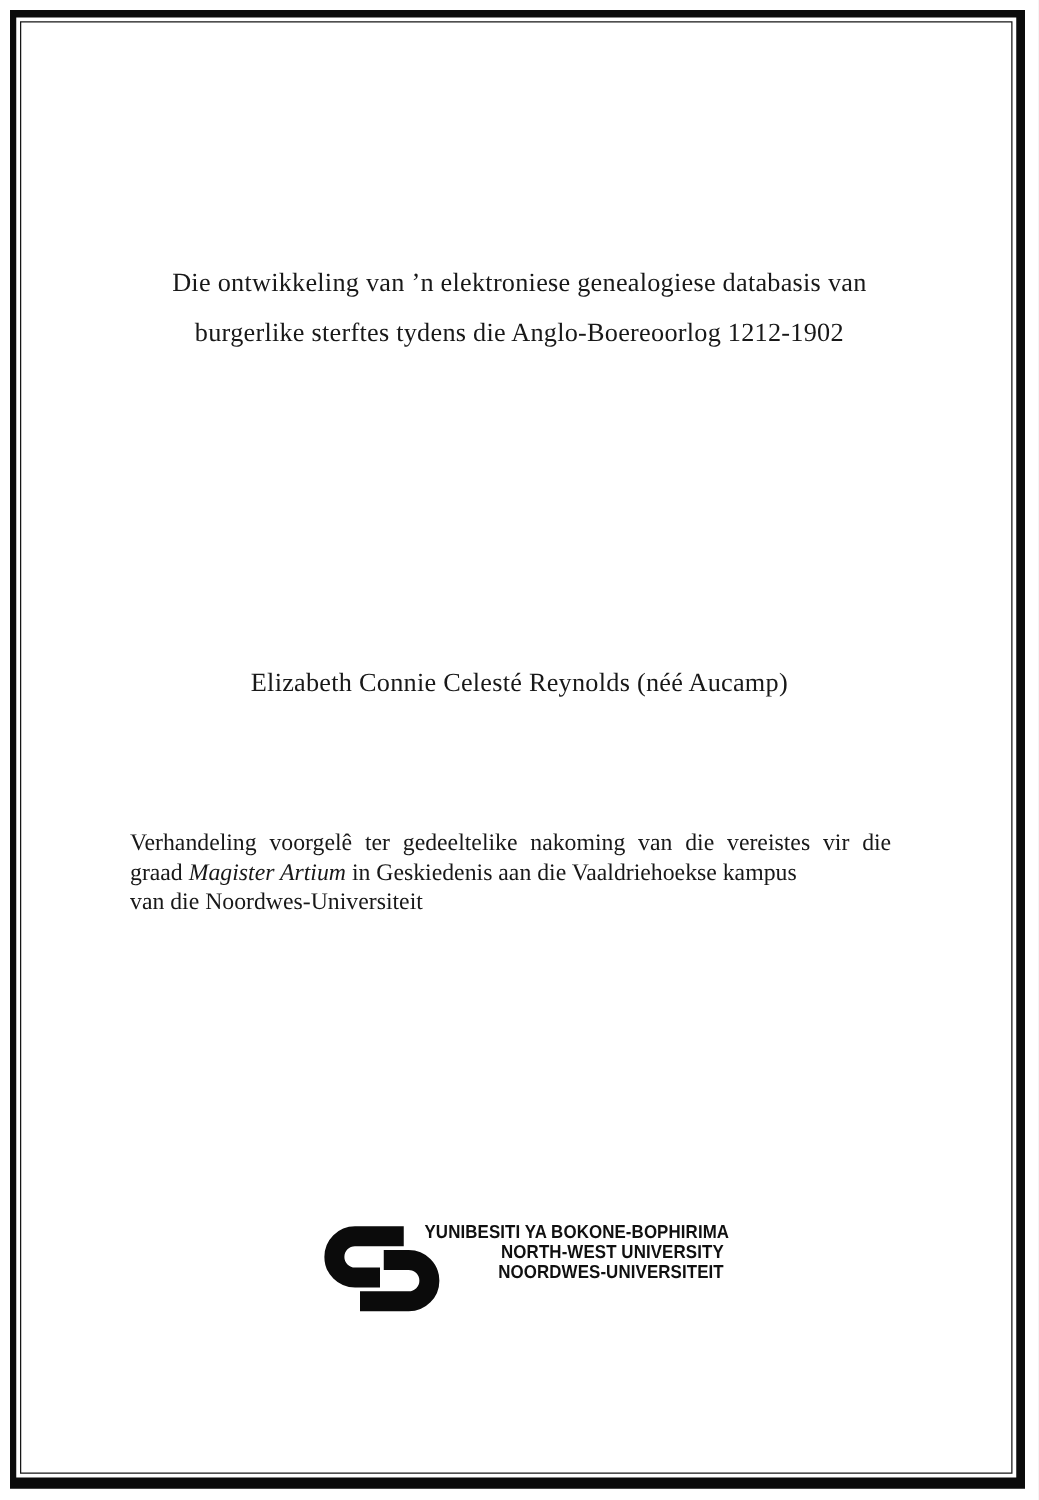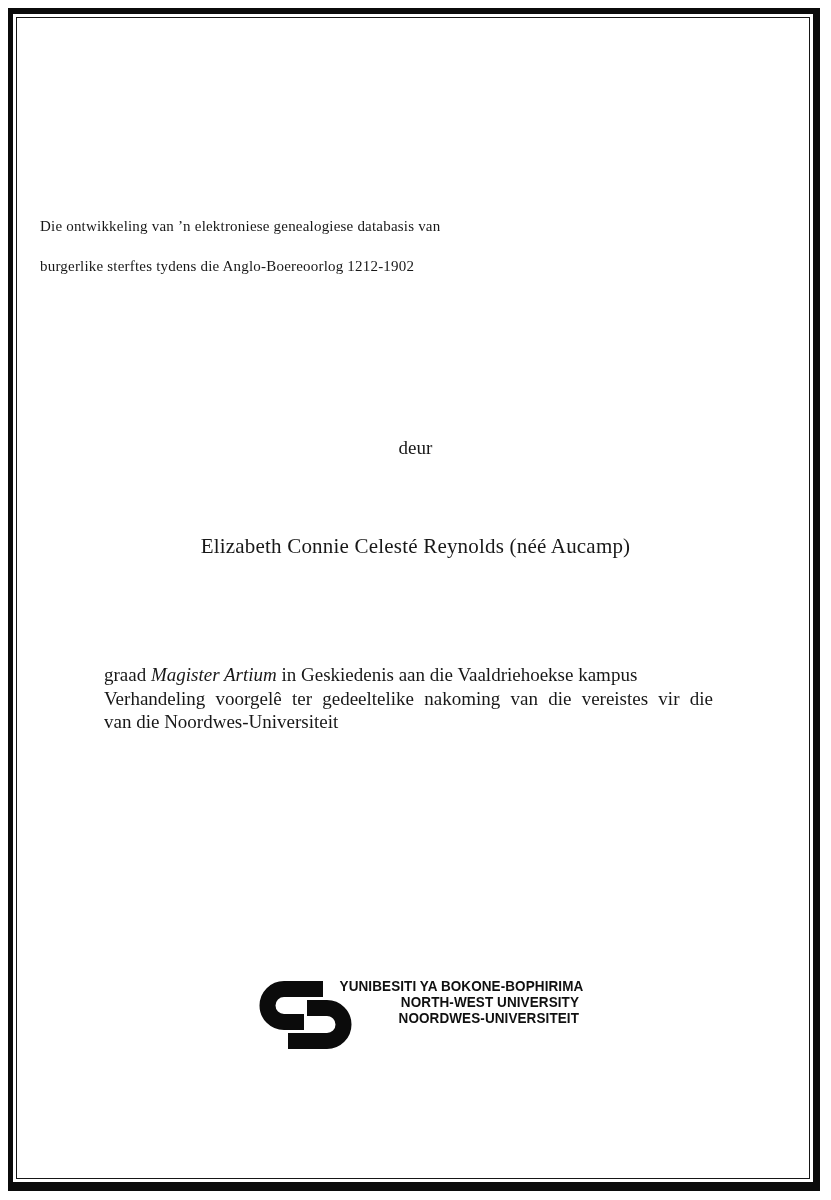--- a/index.html
+++ b/index.html
@@ -26,22 +26,22 @@
   }
   .frame-inner {
     position: absolute;
     top: 17px; left: 16px; right: 21px; bottom: 21px;
     border: 1.5px solid #161616;
     pointer-events: none;
   }
   .title-block {
     position: absolute;
     top: 206px; left: 40px; right: 40px;
-    text-align: left;
-    font-size: 15px;
+    text-align: center;
+    font-size: 21px;
     line-height: 40px;
     letter-spacing: 0.2px;
   }
   .byline {
     position: absolute;
     top: 437px; left: 0; right: 0;
     text-align: center;
     font-size: 19px;
   }
   .author {
@@ -100,27 +100,26 @@
 <div class="page">
 
   <div class="frame-outer"></div>
   <div class="frame-inner"></div>
 
   <div class="title-block">
     <span class="line" style="display:block">Die ontwikkeling van ’n elektroniese genealogiese databasis van</span>
     <span class="line" style="display:block">burgerlike sterftes tydens die Anglo-Boereoorlog 1212-1902</span>
   </div>
 
-  <div class="byline">deur</div>
 
   <div class="author">Elizabeth Connie Celesté Reynolds (néé Aucamp)</div>
 
   <div class="statement">
+    <span class="line justified">Verhandeling voorgelê ter gedeeltelike nakoming van die vereistes vir die</span>
     <span class="line"><span>graad </span><span class="italic">Magister Artium</span><span> in Geskiedenis aan die Vaaldriehoekse kampus</span></span>
-    <span class="line justified">Verhandeling voorgelê ter gedeeltelike nakoming van die vereistes vir die</span>
     <span class="line">van die Noordwes-Universiteit</span>
   </div>
 
   <div class="supervisor-block">
   </div>
 
   <div class="logo">
     <svg class="logo-mark" viewBox="0 0 97 76" xmlns="http://www.w3.org/2000/svg" aria-hidden="true">
       <path d="M66 12 H27 A16.5 16.5 0 0 0 27 45 H47" fill="none" stroke="#0b0b0b" stroke-width="16"></path>
       <path d="M31 64 H70 A16.5 16.5 0 0 0 70 31 H50" fill="none" stroke="#0b0b0b" stroke-width="16"></path>

